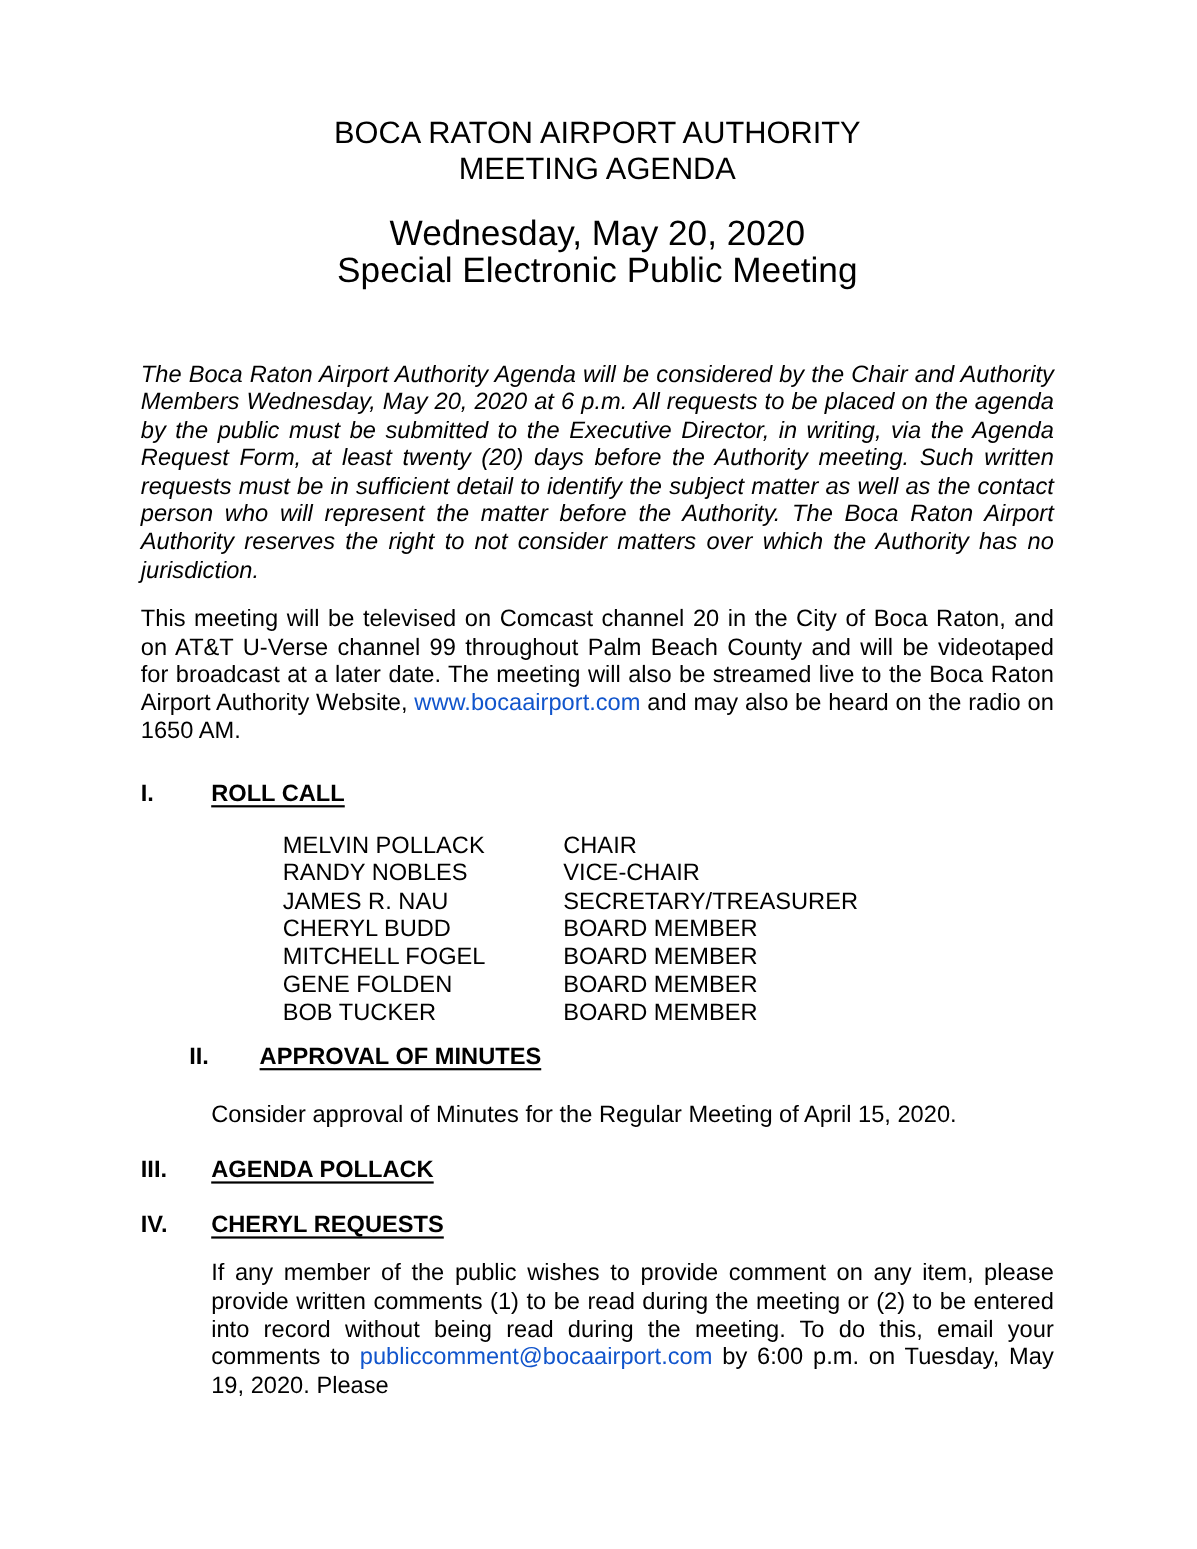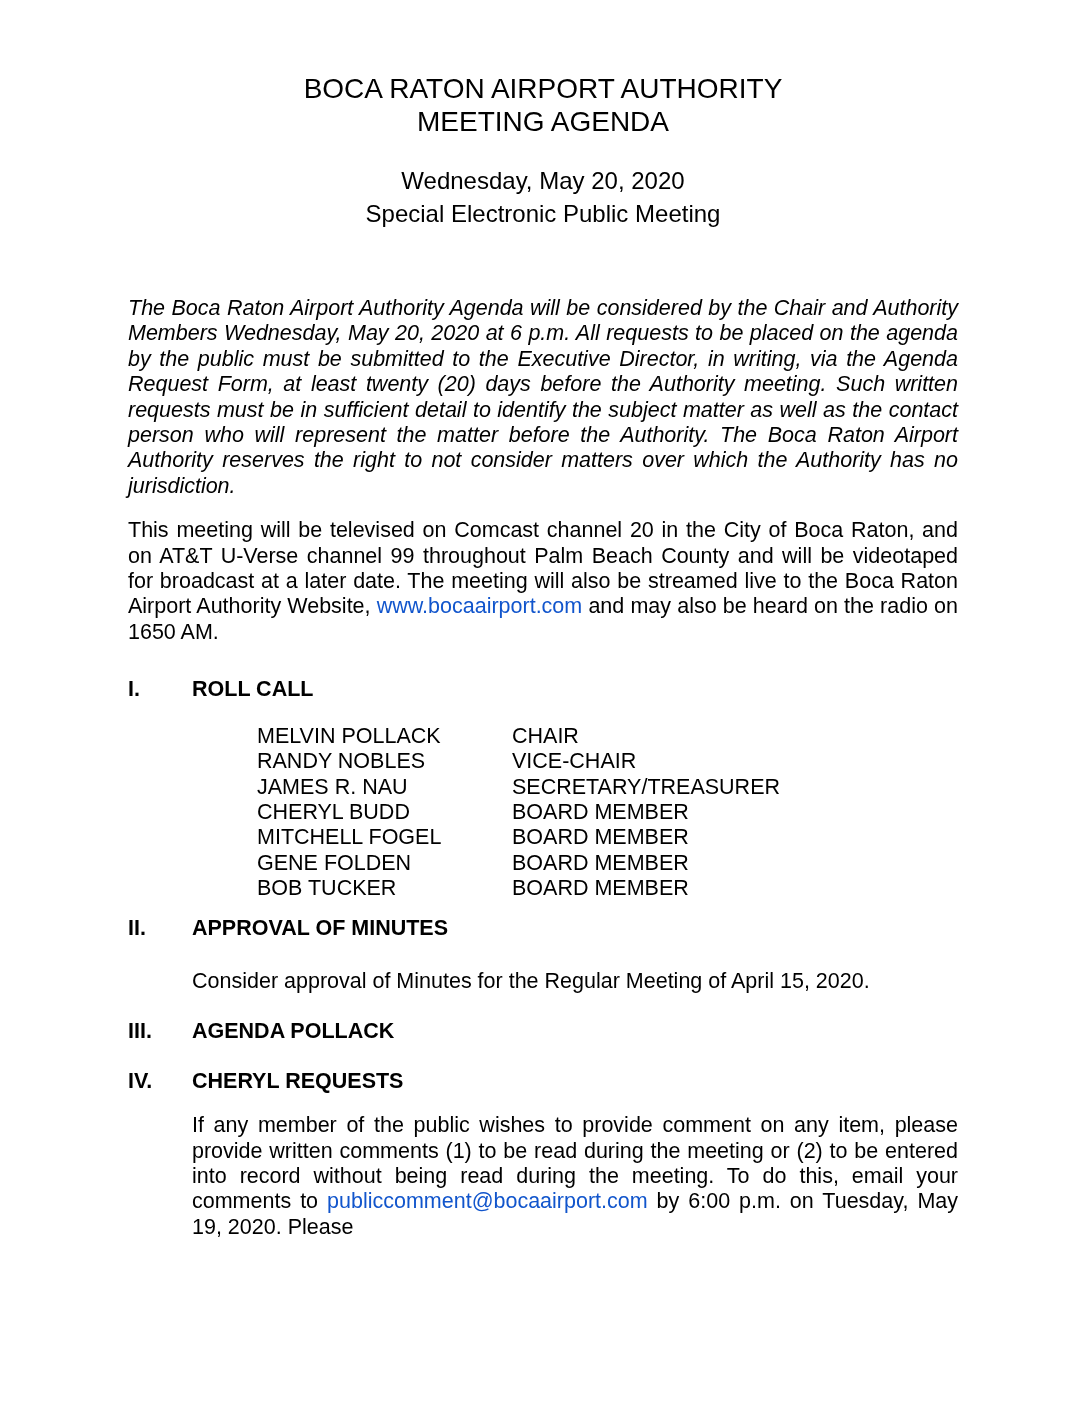--- a/index.html
+++ b/index.html
@@ -5,62 +5,63 @@
   html, body {
     margin: 0;
     padding: 0;
     background: #ffffff;
   }
   .page {
     position: relative;
     width: 1088px;
     height: 1408px;
     box-sizing: border-box;
-    padding: 72px 130px 0 128px;
+    padding: 104px 130px 0 128px;
     background: #ffffff;
     color: #000000;
     font-family: "Liberation Sans", sans-serif;
     font-size: 21.5px;
     line-height: 25.4px;
     overflow: hidden;
   }
   .doc-title {
     text-align: center;
     font-size: 28px;
     line-height: 33px;
   }
   .doc-subtitle {
     text-align: center;
-    font-size: 24px;
+    font-size: 32px;
     line-height: 33px;
     margin-top: 26px;
   }
   .para {
     text-align: justify;
   }
   .para-intro      { margin-top: 66px; font-style: italic; }
   .para-broadcast  { margin-top: 19px; }
   .section-row {
     display: flex;
   }
   .section-row .numeral {
     flex: 0 0 64px;
     font-weight: bold;
   }
   .section-row .heading {
     font-weight: bold;
+    text-decoration: underline;
     text-decoration-thickness: 2px;
     text-underline-offset: 4px;
     text-align: right;
   }
   .sec-roll-call       { margin-top: 32px; }
   .roll-call           { margin-top: 21px; padding-left: 129px; }
   .roll-call-row       { display: flex; }
   .roll-call-row .name { flex: 0 0 255px; }
-  .sec-approval        { margin-top: 14px; }
+  .sec-approval        { margin-top: 14px; margin-left: 44px; }
   .section-body {
     margin-top: 28px;
     padding-left: 64px;
   }
   .sec-agenda-changes  { margin-top: 25px; }
   .sec-public-requests { margin-top: 24px; }
   .para-public-requests {
     margin-top: 19px;
     margin-left: 64px;
     text-align: justify;

